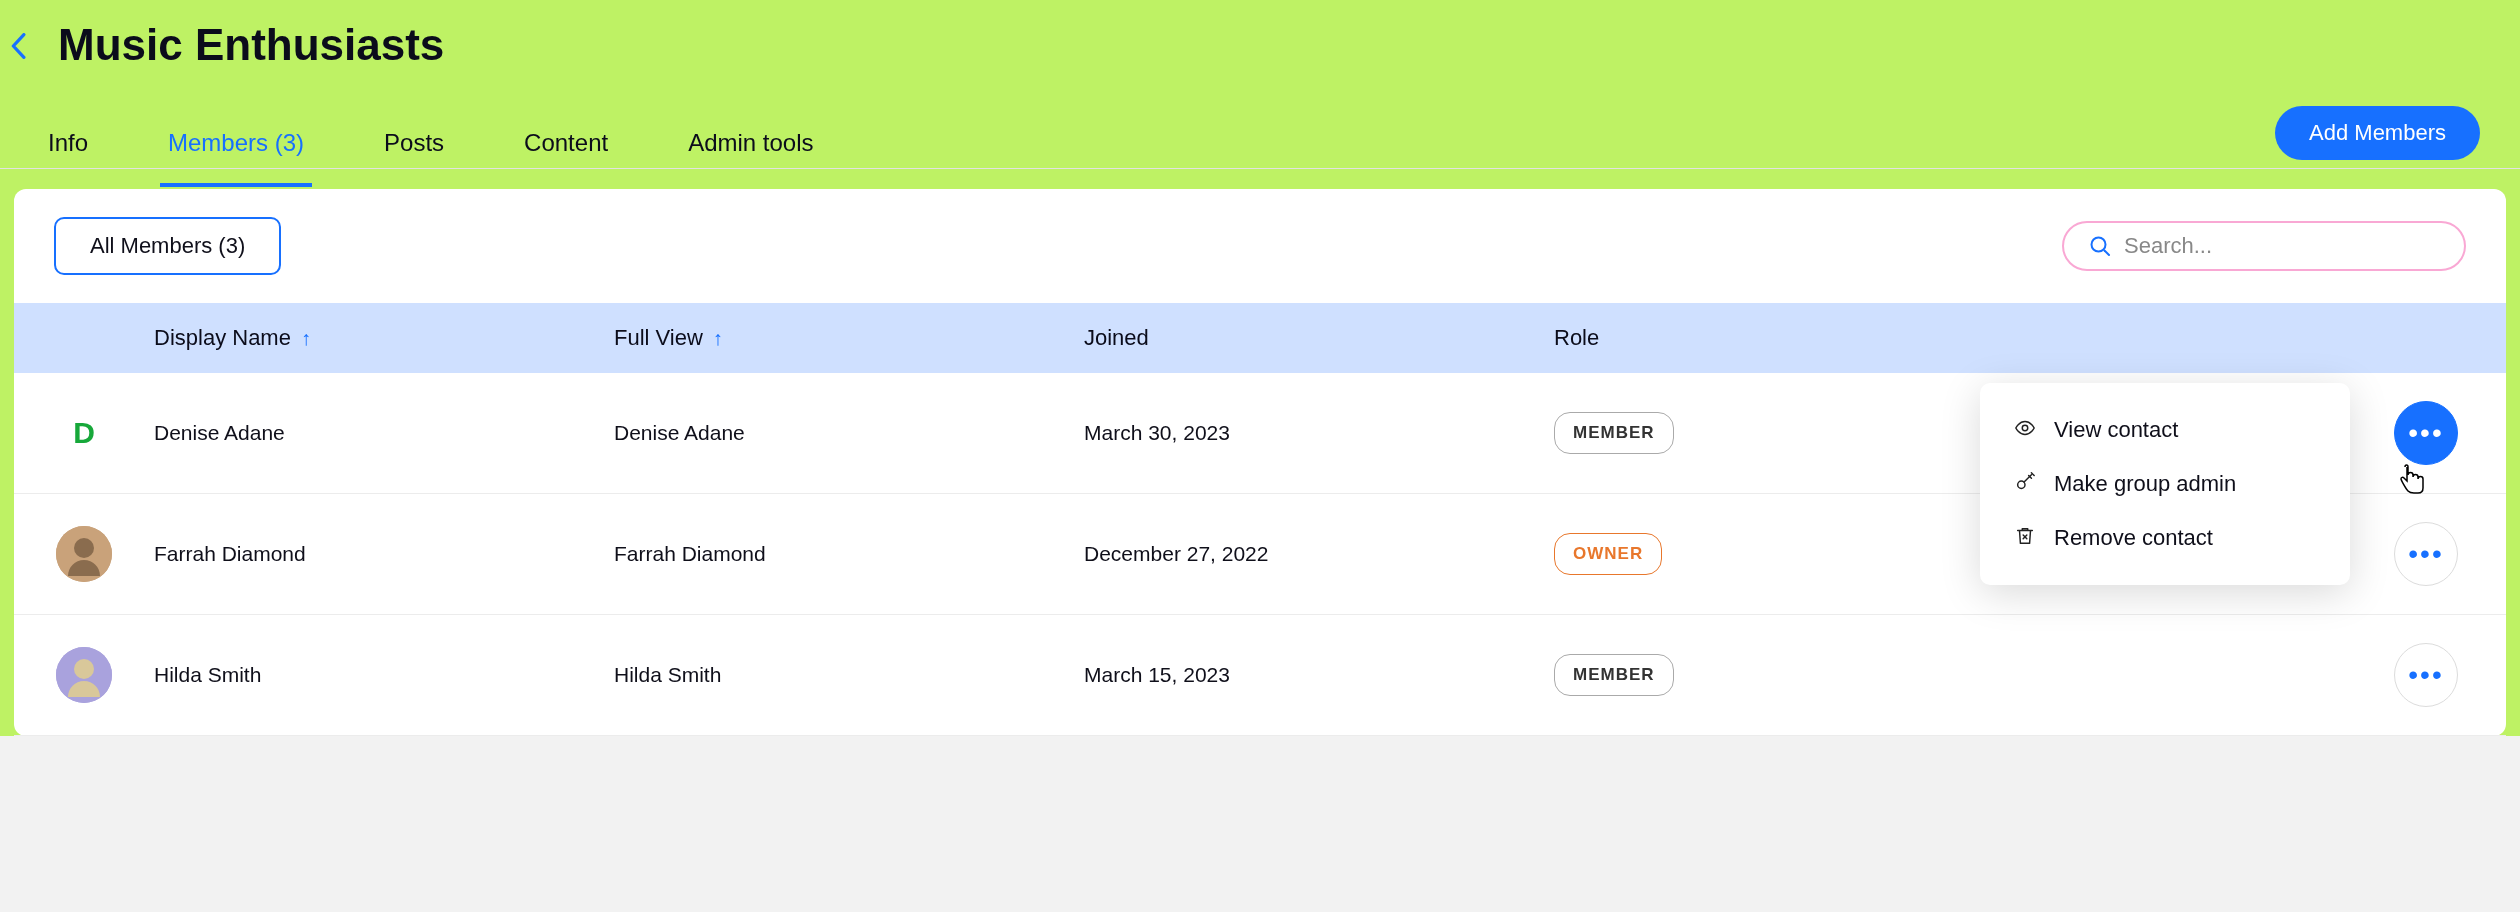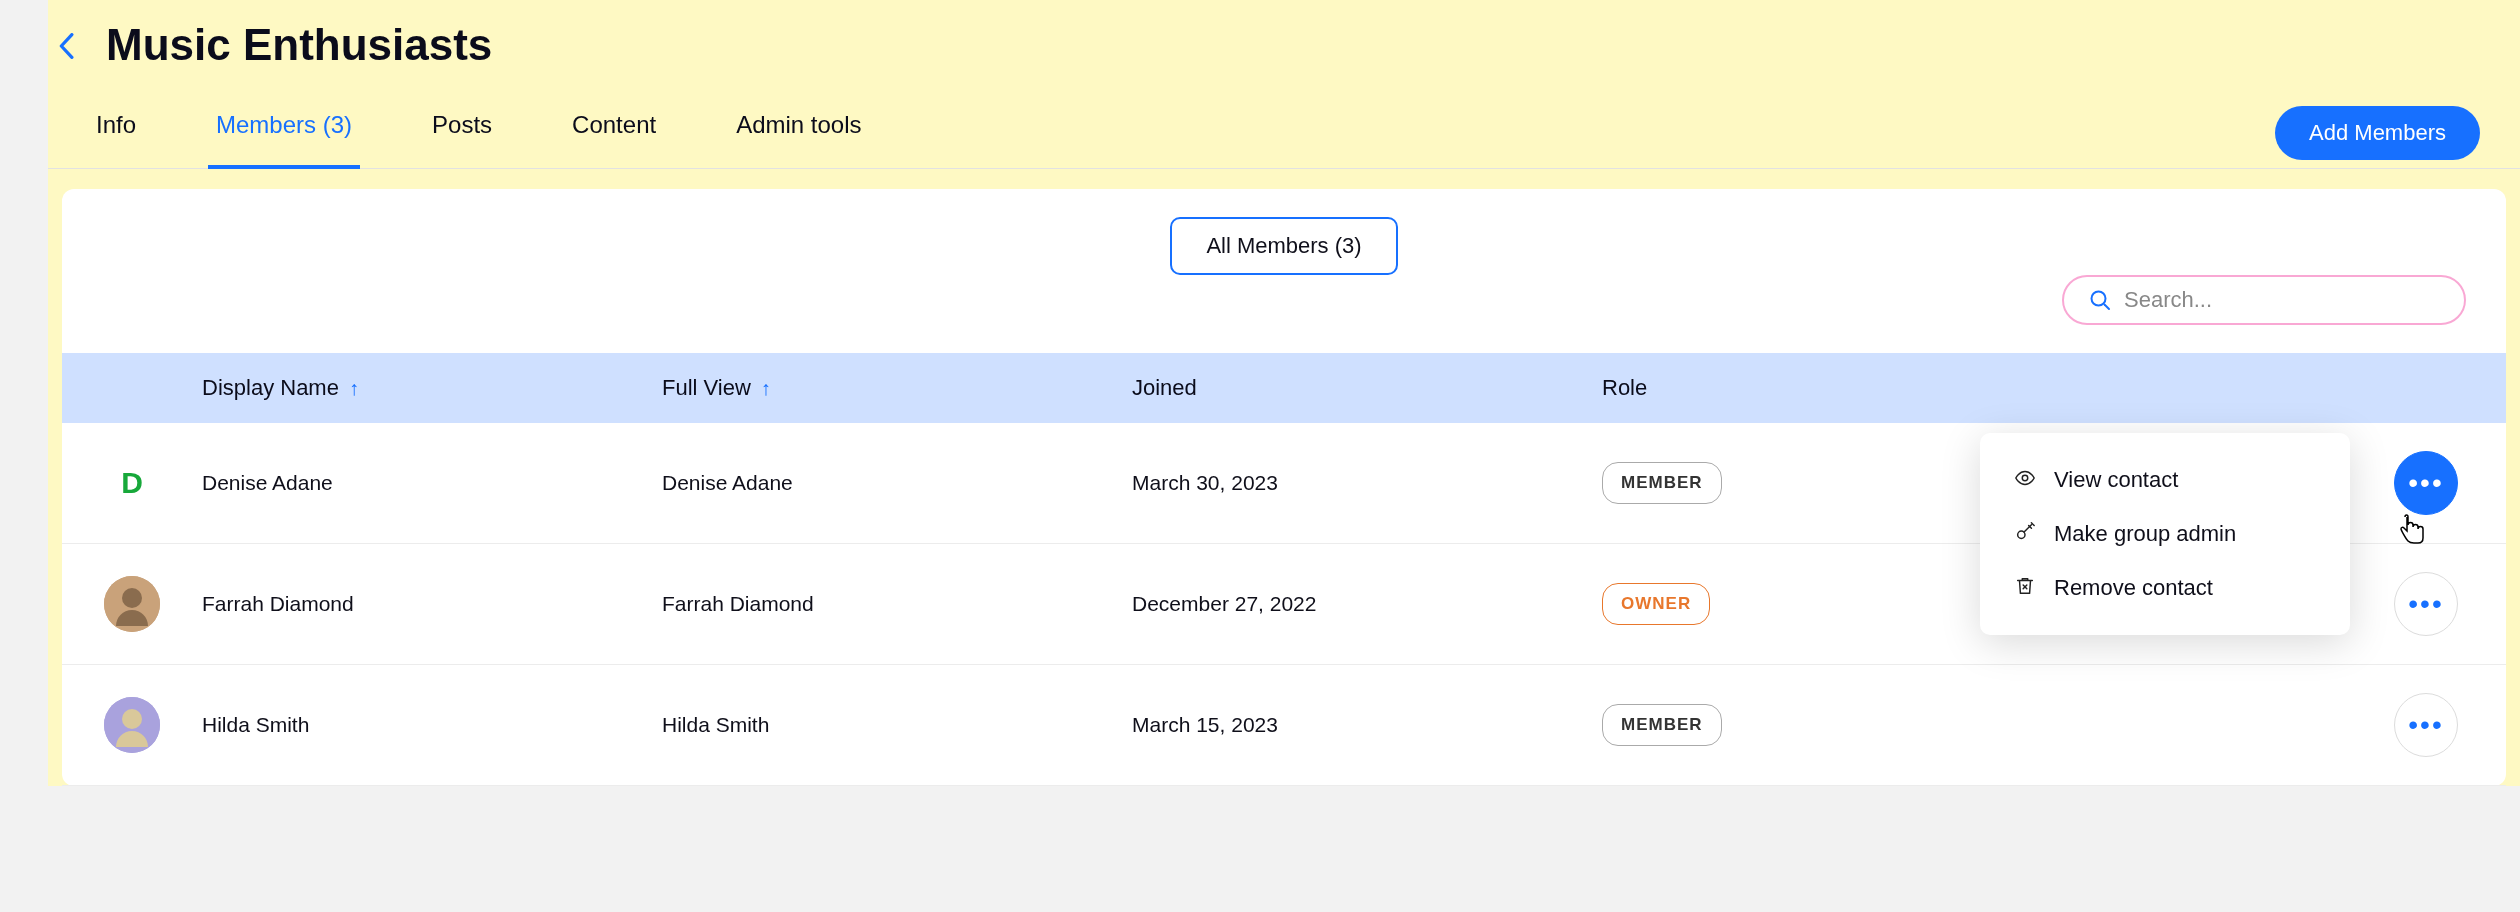--- a/index.html
+++ b/index.html
@@ -3,21 +3,21 @@
   <meta charset="utf-8">
   <style>
     * { box-sizing: border-box; margin: 0; padding: 0; }
     body {
       font-family: -apple-system, BlinkMacSystemFont, 'Segoe UI', Helvetica, Arial, sans-serif;
       background: #f2f2f2;
       color: #0f0f1a;
       font-size: 21px;
       width: 2520px;
     }
-    .page { background: #fef9c3; margin-left: 48px; }
+    .page { background: #bef264; }
     .header {
       display: flex;
       align-items: center;
       padding: 20px 10px 0 10px;
     }
     .back-arrow {
       color: #1770ff;
       font-size: 26px;
       margin-right: 30px;
       cursor: pointer;
@@ -36,21 +36,21 @@
       position: relative;
     }
     .tabs { display: flex; gap: 64px; }
     .tab {
       font-size: 24px;
       color: #0b0c1b;
       padding: 0 8px 26px 8px;
       border-bottom: 4px solid transparent;
       cursor: pointer;
       position: relative;
-      top: 1px;
+      top: 19px;
     }
     .tab.active {
       color: #1770ff;
       border-bottom-color: #1770ff;
     }
     .add-members-btn {
       margin-left: auto;
       background: #1770ff;
       color: #fff;
       font-size: 22px;
@@ -64,21 +64,20 @@
     }
     .card {
       margin: 20px 14px;
       background: #fff;
       border-radius: 12px;
     }
     .card-controls {
       display: flex;
       align-items: center;
       padding: 28px 40px;
-      flex-direction: column;
     }
     .pills { display: flex; gap: 34px; }
     .pill {
       font-size: 22px;
       padding: 14px 34px;
       border-radius: 10px;
       border: 1px solid #dcdcdc;
       background: #fff;
       cursor: pointer;
     }

